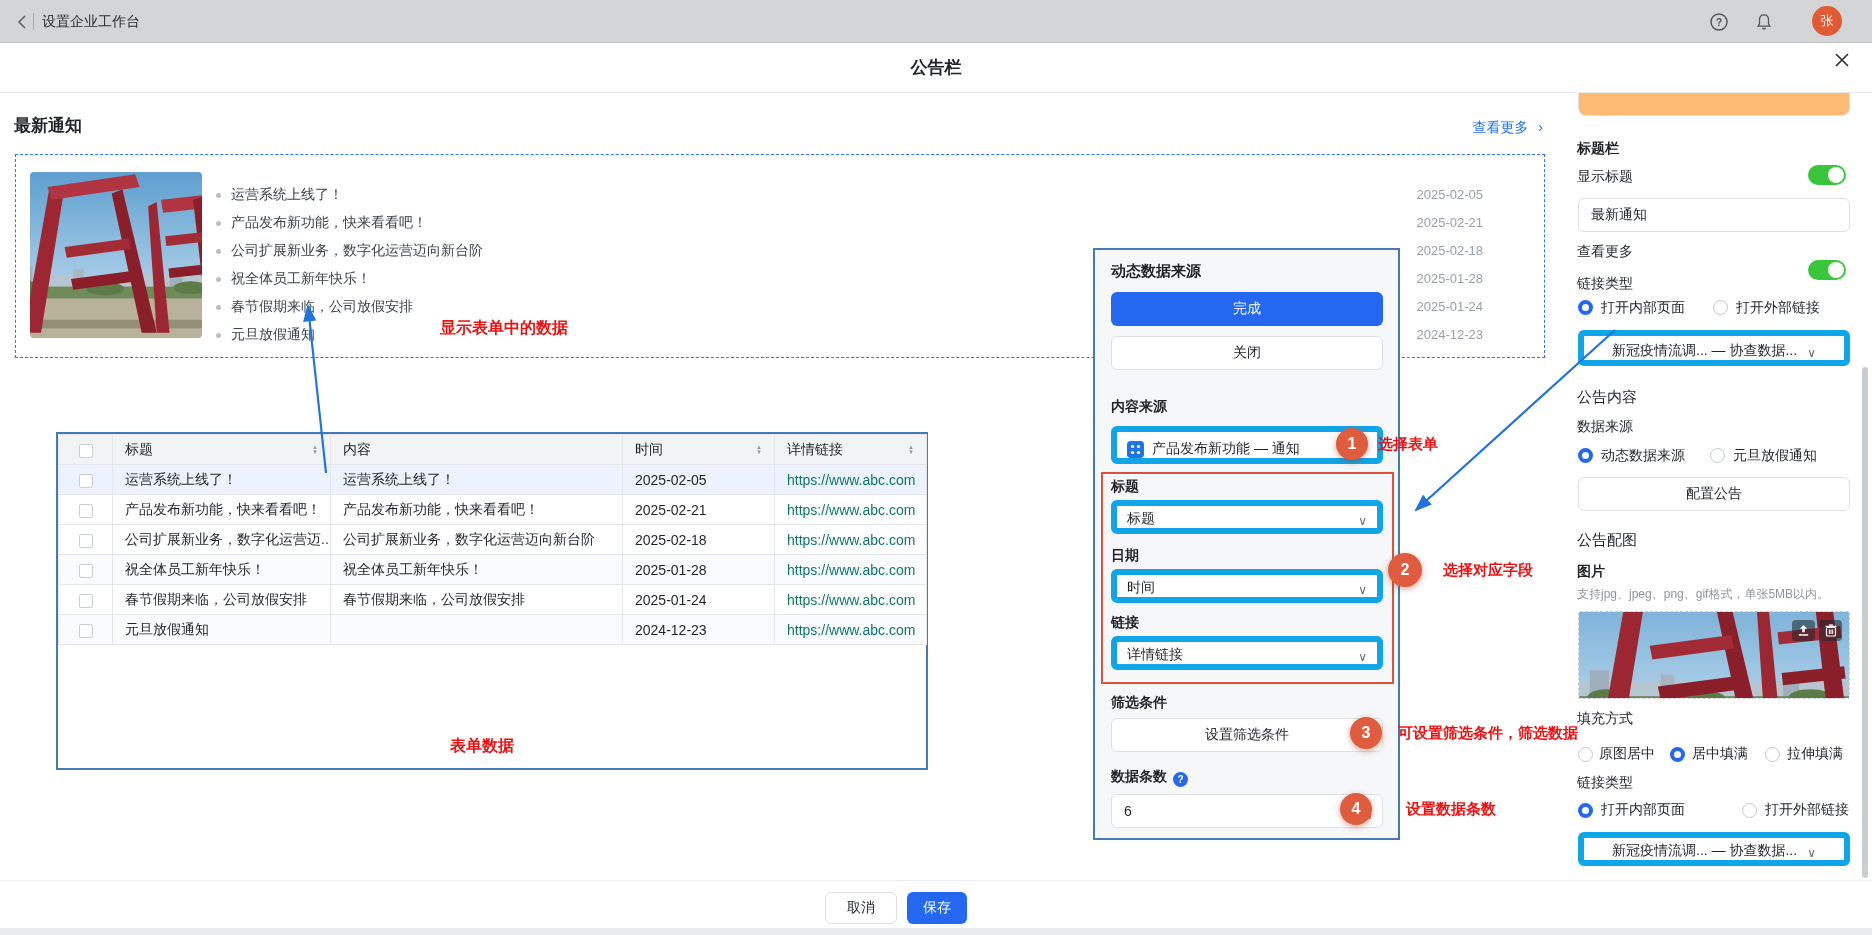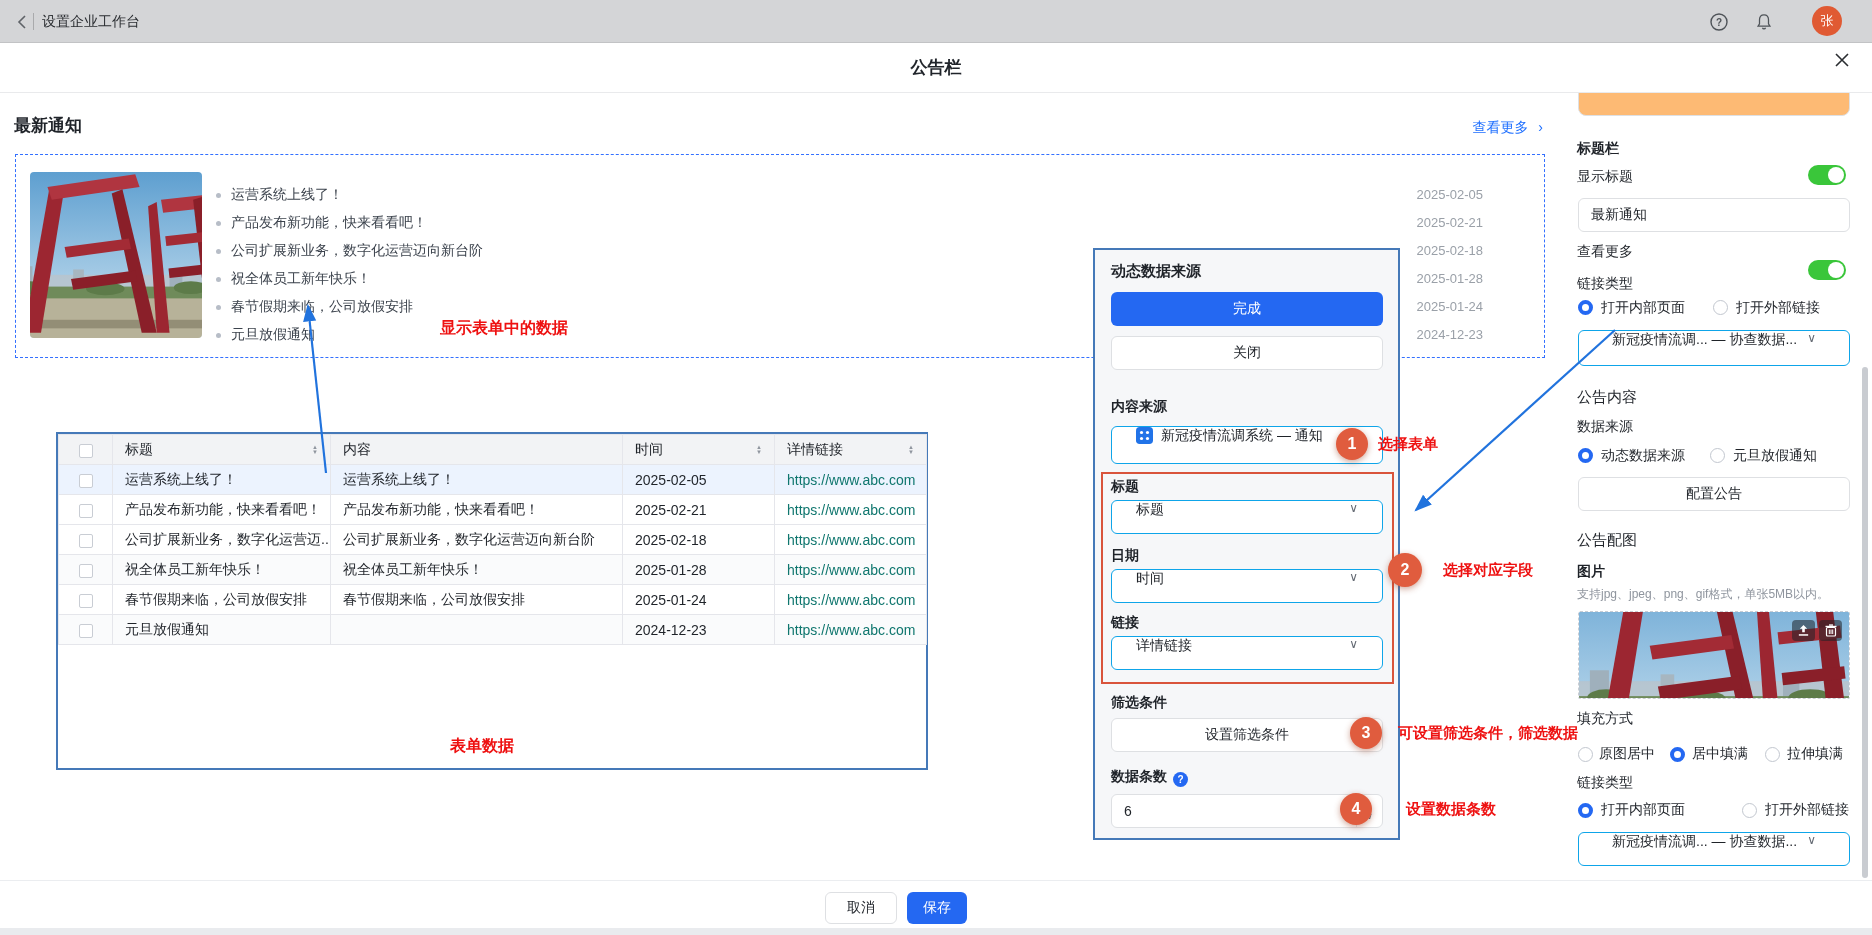--- a/index.html
+++ b/index.html
@@ -41,21 +41,21 @@
   .lnk{color:#0f766e;cursor:pointer}
   .col-cb{width:54px}.col-title{width:218px}.col-content{width:292px}.col-time{width:152px}.col-link{width:152px}
   
   .panel{left:1093px;top:248px;width:307px;height:592px;background:#f6f7f9;border:2px solid #4579b8;z-index:20}
   .p-abs{position:absolute}
   .p-title{left:16px;top:12px;font-size:15px;font-weight:700}
   .btn{display:flex;align-items:center;justify-content:center;border-radius:6px;font-size:14px;cursor:pointer}
   .btn.primary{background:#2468f2;color:#fff}
   .btn.plain{background:#fff;border:1px solid #dee0e3;color:#1f2329}
   .flabel{font-size:14px;font-weight:700;color:#1f2329}
-  .selectbox{background:#fff;border:1px solid #0ea5e9;border-radius:6px;display:flex;align-items:flex-start;padding:0 24px;font-size:14px;color:#1f2329;cursor:pointer}
+  .selectbox{background:#fff;border:6px solid #0ea5e9;border-radius:6px;display:flex;align-items:flex-end;padding:0 10px;font-size:14px;color:#1f2329;cursor:pointer}
   .selectbox .chev{margin-left:auto;color:#646a73;font-size:12px}
   .redbox{left:6px;top:222px;width:293px;height:212px;border:2px solid #d9543c;z-index:1}
   .qmark{display:inline-flex;width:15px;height:15px;border-radius:50%;background:#2468f2;color:#fff;font-size:10px;font-weight:700;align-items:center;justify-content:center;margin-left:6px;vertical-align:-2px}
   .numinput{background:#fff;border:1px solid #dee0e3;border-radius:6px;display:flex;align-items:center}
   .numinput input{border:none;outline:none;background:transparent;font-size:14px;padding:0 12px;width:230px;font-family:inherit;color:#1f2329}
   .stepper{margin-left:auto;width:26px;border-left:1px solid #e5e6eb;display:flex;flex-direction:column;align-items:center;justify-content:center;color:#646a73;font-size:9px;line-height:10px;height:100%;cursor:pointer}
   
   .sblabel{font-size:14px;color:#1f2329}
   .sbbold{font-size:14px;font-weight:700;color:#1f2329}
   .sbsection{font-size:15px;font-weight:400;color:#1f2329}
@@ -278,21 +278,21 @@
 
   <div class="p-abs flabel" style="left:16px;top:148px">内容来源</div>
   <div class="p-abs selectbox" style="left:16px;top:176px;width:272px;height:38px">
     <svg width="17" height="17" viewBox="0 0 16 16" style="margin-right:8px;flex:none">
         <rect width="16" height="16" rx="3.5" fill="#2173e8"></rect>
         <circle cx="5.2" cy="5.2" r="1.5" fill="#fff"></circle>
         <circle cx="10.8" cy="5.2" r="1.5" fill="#fff"></circle>
         <circle cx="5.2" cy="10.8" r="1.5" fill="#fff"></circle>
         <circle cx="10.8" cy="10.8" r="1.5" fill="#fff"></circle>
       </svg>
-    <span style="white-space:nowrap;overflow:hidden">新冠疫情流调系统 — 通知</span>
+    <span style="white-space:nowrap;overflow:hidden">产品发布新功能 — 通知</span>
   </div>
 
   <div class="p-abs redbox"></div>
   <div class="p-abs flabel" style="left:16px;top:228px;z-index:2">标题</div>
   <div class="p-abs selectbox" style="left:16px;top:250px;width:272px;height:34px;z-index:2">
     <span>标题</span>
       <span class="chev">∨</span>
   </div>
   <div class="p-abs flabel" style="left:16px;top:297px;z-index:2">日期</div>
   <div class="p-abs selectbox" style="left:16px;top:319px;width:272px;height:34px;z-index:2">

